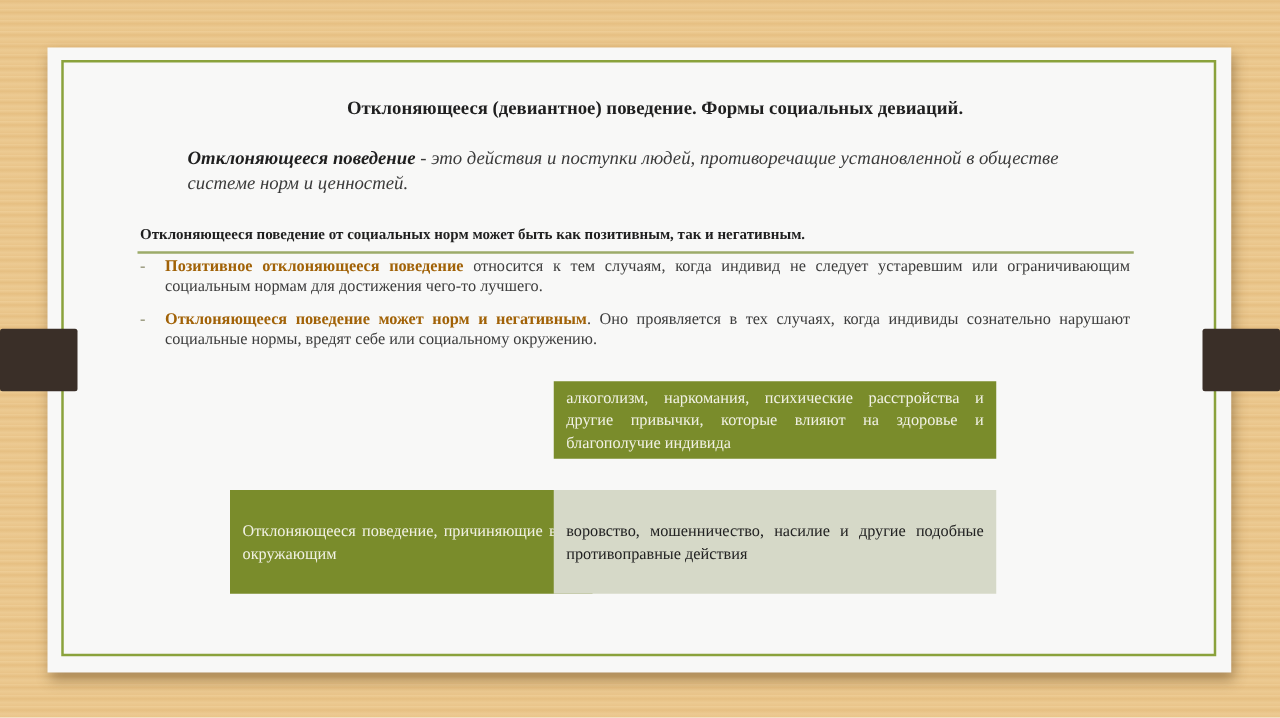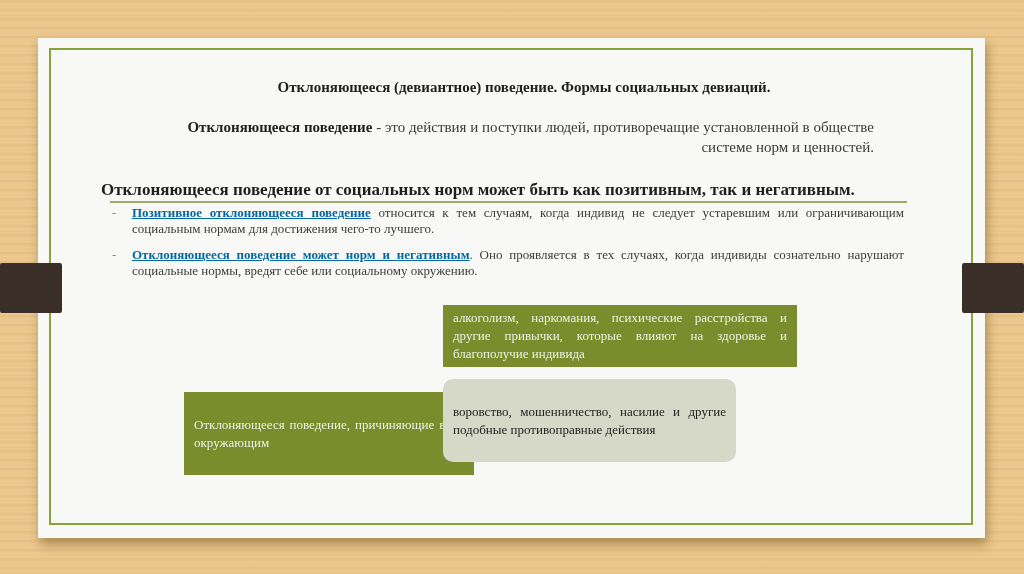--- a/index.html
+++ b/index.html
@@ -22,52 +22,52 @@
     position:absolute; top:263px; height:50px; background:#3a2f28;
     border-radius:2px;
   }
   .clip.left { left:0; width:62px; }
   .clip.right { left:962px; width:62px; }
   .title {
     position:absolute; left:0; width:1024px; top:79px; text-align:center;
     font-weight:bold; font-size:15px; color:#1f1f1f;padding-left:12px;
   }
   .definition {
-    position:absolute; left:150px; width:724px; top:117px; text-align:right;
-    font-size:15px; line-height:20px; color:#3a3a3a;
+    position:absolute; left:150px; width:724px; top:117px; text-align:left;
+    font-style:italic; font-size:15px; line-height:20px; color:#3a3a3a;
   }
   .definition b { color:#1f1f1f; }
   .lead {
-    position:absolute; left:101px; top:180px; font-weight:bold; font-size:17px; color:#1f1f1f;
+    position:absolute; left:112px; top:180px; font-weight:bold; font-size:12px; color:#1f1f1f;
   }
   .rule {
     position:absolute; left:110px; top:201px; width:797px; height:2px; background:#9cab6a;
   }
   .bullet {
     position:absolute; left:112px; width:792px; font-size:13px; line-height:16px; color:#3c3c3c;
   }
   .bullet .dash { position:absolute; left:0; top:0; color:#8a8a6a; }
   .bullet .txt { margin-left:20px; text-align:justify; }
-  .bullet b { color:#0369a1;text-decoration:underline; }
+  .bullet b { color:#a16207; }
   .b1 { top:205px; }
   .b2 { top:247px; }
   .table {
     position:absolute; left:184px; top:305px; width:613px; height:170px;
   }
   .cell {
     position:absolute; box-sizing:border-box; padding:0 10px;
     display:flex; align-items:center; font-size:13px; line-height:18px;
   }
   .cell span { display:block; text-align:justify; width:100%; }
   .green { background:#7a8c2b; color:#f1f1e4; }
   .gray { background:#d6d9c8; color:#222; }
   .c11 { left:0; top:0; width:256px; height:84px; }
   .c12 { left:259px; top:0; width:354px; height:62px; }
   .c21 { left:0; top:87px; width:290px; height:83px; }
-  .c22 { left:259px; top:74px; width:293px; height:83px;border-radius:10px; }
+  .c22 { left:259px; top:87px; width:354px; height:83px; }
 </style>
 </head>
 <body>
 
 <div class="paper">
   <div class="frame"></div>
 </div>
 <div class="clip left"></div>
 <div class="clip right"></div>
 

